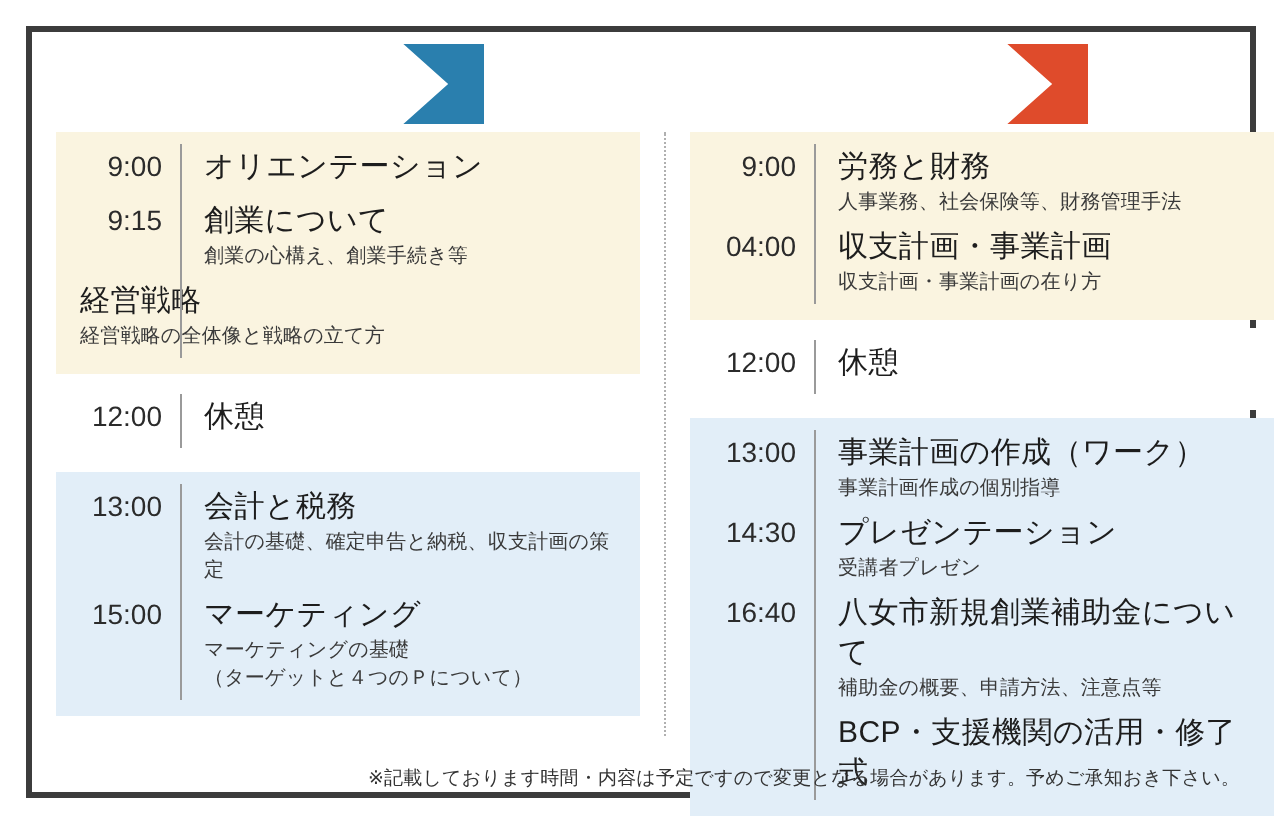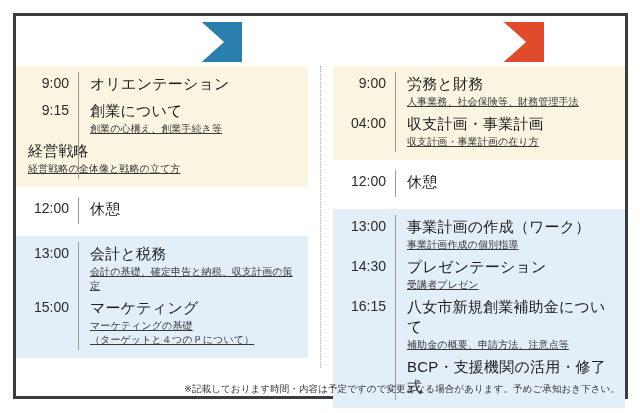--- a/index.html
+++ b/index.html
@@ -67,21 +67,21 @@
   .banner .dow {
     font-size: 13px;
     font-weight: bold;
     margin-left: 6px;
     line-height: 1;
   }
 
   
   .columns {
     position: absolute;
-    left: 16px;
+    left: 28px;
     top: 66px;
     width: 609px;
     height: 320px;
     display: flex;
   }
   .col {
     width: 292px;
     position: relative;
   }
   .col-gap {
@@ -139,21 +139,21 @@
     line-height: 20px;
     letter-spacing: 0.2px;
   }
   .desc {
     font-size: 10px;
     color: #3a3a3a;
     line-height: 14px;
     margin-top: 1px;
     letter-spacing: 0.1px;
   }
-  .desc-line { display: block; text-decoration: underline; }
+  .desc-line { display: block; }
 
   
   .block {
     position: relative;
   }
   .block-rule {
     position: absolute;
     left: 62px;
     top: 6px;
     bottom: 8px;
@@ -308,21 +308,21 @@
           <div class="time">14:30</div>
           <div class="sep-line"></div>
           <div class="content">
             <div class="title">プレゼンテーション</div>
             <div class="desc">
               <span class="desc-line">受講者プレゼン</span>
             </div>
           </div>
         </div>
         <div class="row">
-          <div class="time">16:15</div>
+          <div class="time">16:40</div>
           <div class="sep-line"></div>
           <div class="content">
             <div class="title">八女市新規創業補助金について</div>
             <div class="desc">
               <span class="desc-line">補助金の概要、申請方法、注意点等</span>
             </div>
           </div>
         </div>
         <div class="row">
           <div class="time"></div>

